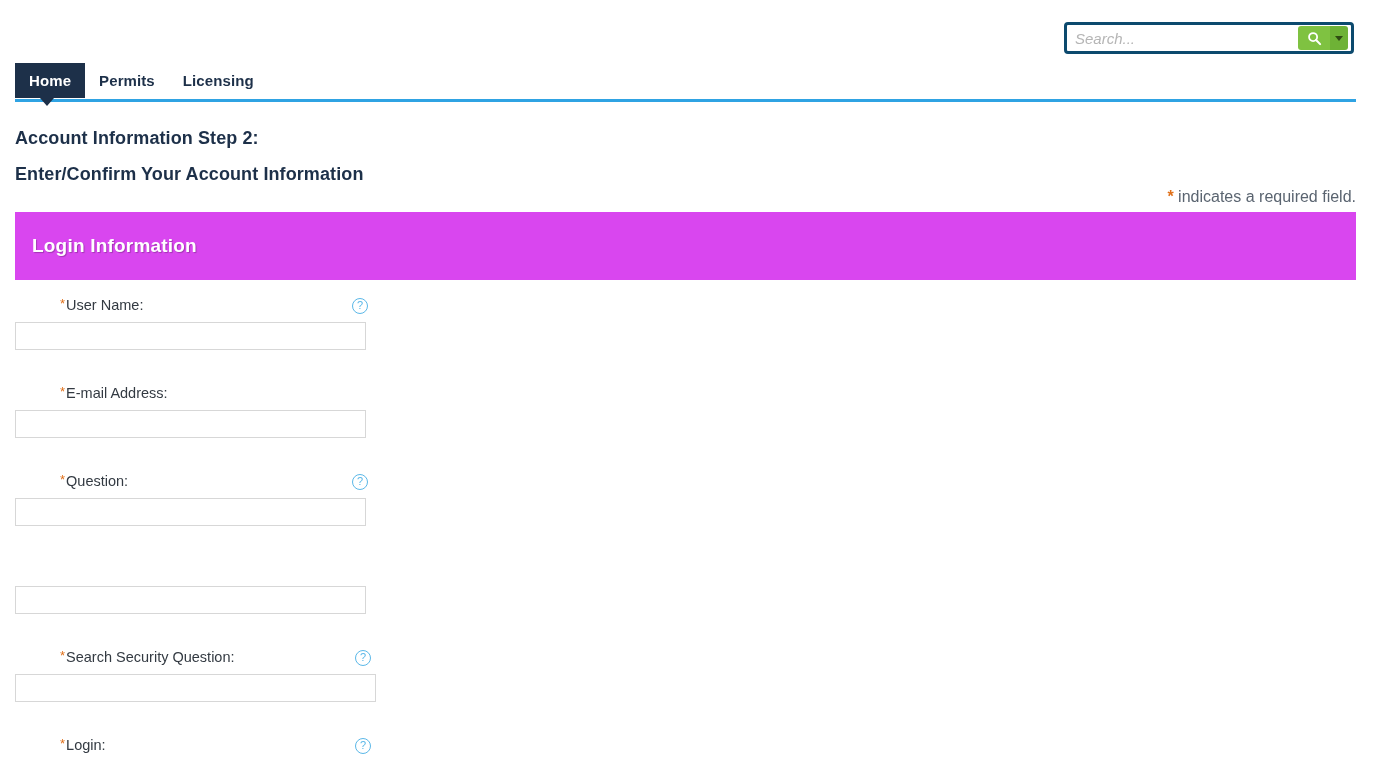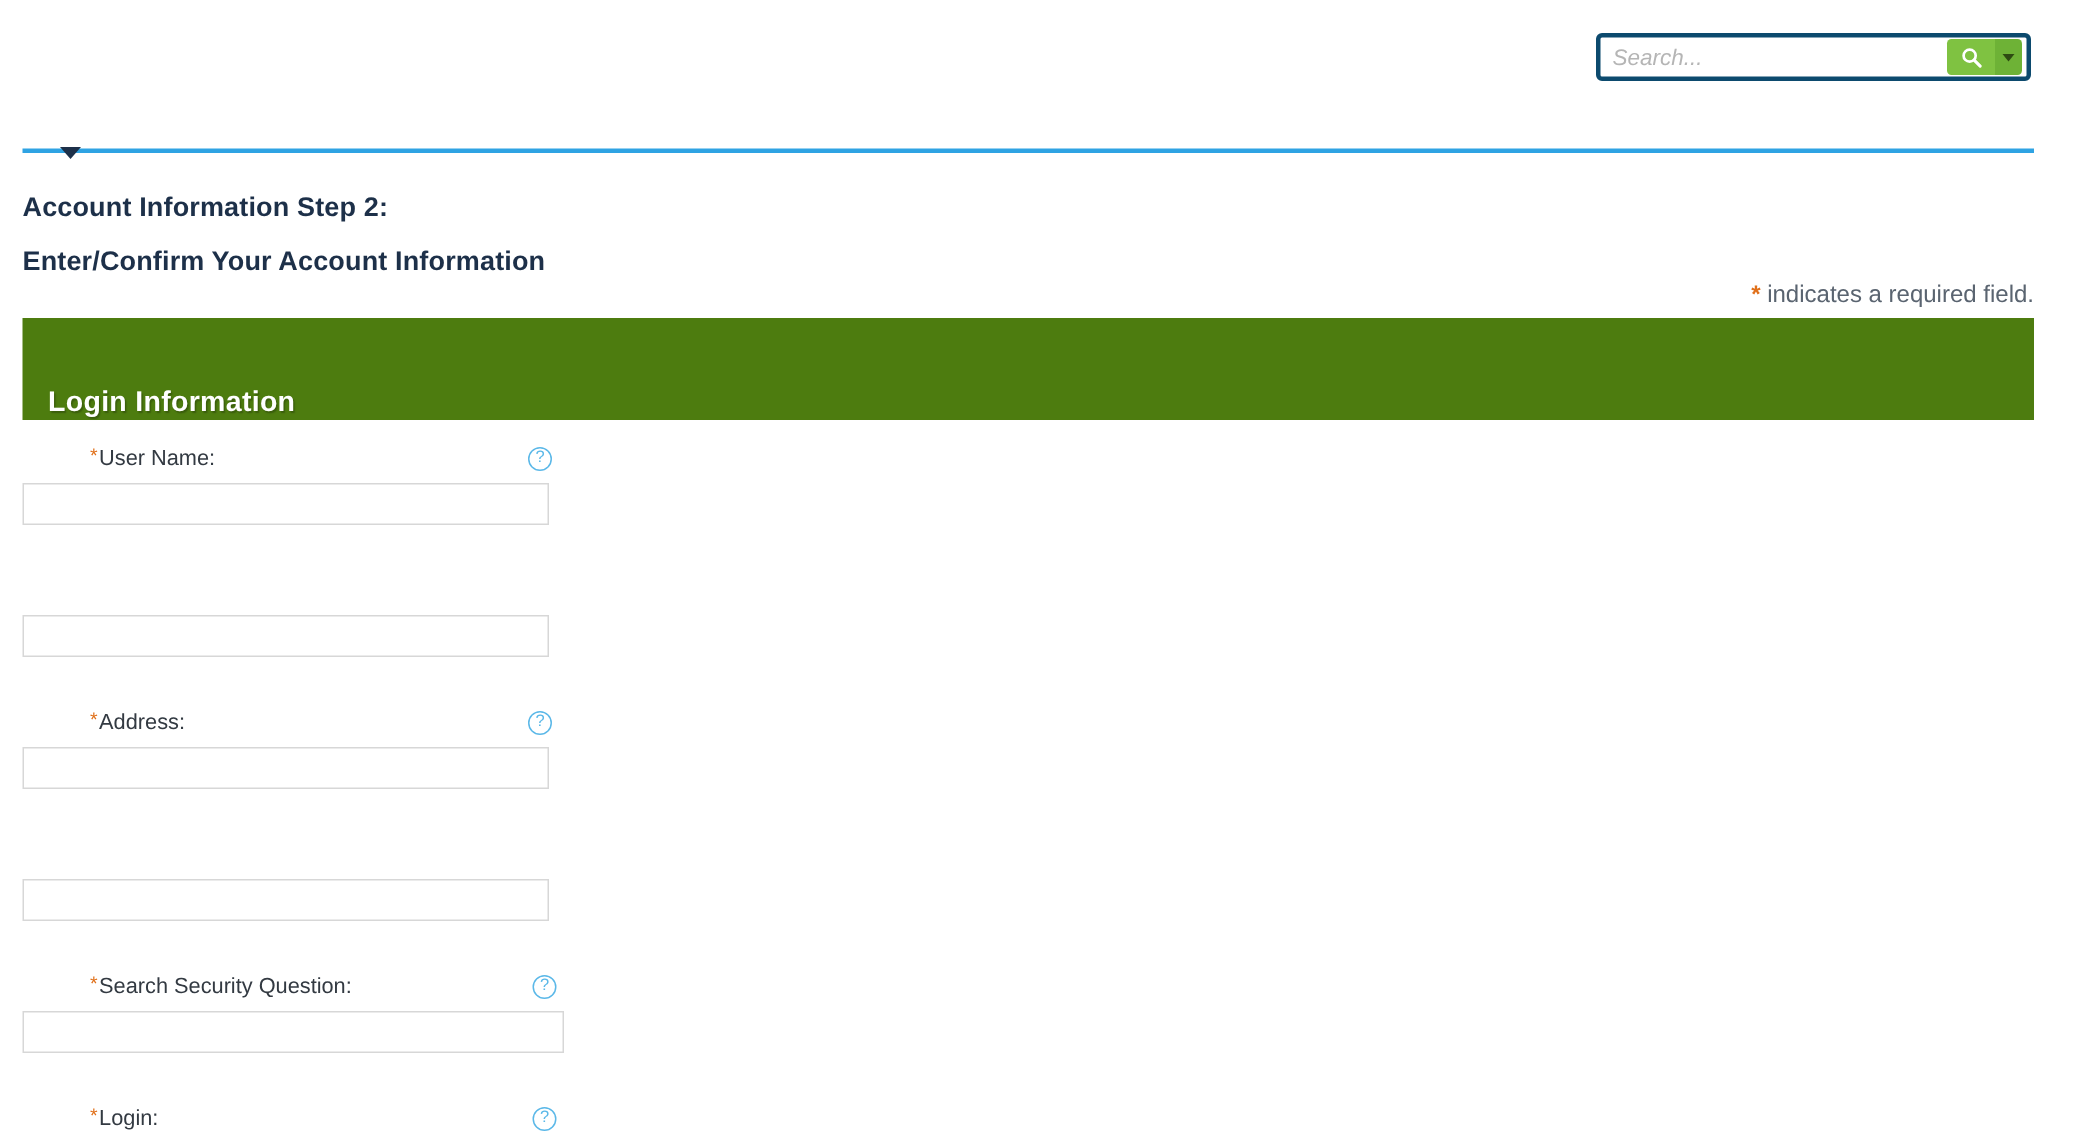--- a/index.html
+++ b/index.html
@@ -153,23 +153,23 @@
     font-weight: bold;
   }
 
   
   .section-bar {
     position: absolute;
     left: 15px;
     top: 212px;
     width: 1341px;
     height: 68px;
-    background: #4d7c0f;
-    display: flex;
-    align-items: flex-end;
+    background: #d946ef;
+    display: flex;
+    align-items: center;
   }
   .section-title {
     color: #ffffff;
     font-size: 19px;
     font-weight: bold;
     margin-left: 17px;
     text-shadow: 1px 1px 1px rgba(0,0,0,0.25);
     letter-spacing: 0.2px;
   }
 
@@ -257,20 +257,31 @@
       <circle cx="6.5" cy="6.5" r="4.3" fill="none" stroke="#ffffff" stroke-width="1.9"></circle>
       <line x1="9.7" y1="9.7" x2="14" y2="14" stroke="#ffffff" stroke-width="2.2" stroke-linecap="round"></line>
     </svg>
   </button>
   <button class="search-split">
     <span class="caret-down"></span>
   </button>
 </div>
 
 <div class="nav">
+  <div class="nav-list">
+    <div class="nav-item active">
+      <span>Home</span>
+    </div>
+    <div class="nav-item">
+      <span>Permits</span>
+    </div>
+    <div class="nav-item">
+      <span>Licensing</span>
+    </div>
+  </div>
   <div class="nav-underline"></div>
   <div class="nav-arrow"></div>
 </div>
 
 <div class="page-heading heading-1">Account Information Step 2:</div>
 <div class="page-heading heading-2">Enter/Confirm Your Account Information</div>
 
 <div class="required-note"><span class="req-star">*</span><span> indicates a required field.</span></div>
 
 <div class="section-bar">
@@ -281,26 +292,29 @@
 
   <div class="field f-username">
     <div class="field-label-row">
       <label class="field-label"><span class="star">*</span><span>User Name:</span></label>
       <span class="help-icon">?</span>
     </div>
     <input class="text-input" type="text" value="" style="">
   </div>
 
   <div class="field f-email">
+    <div class="field-label-row">
+      <label class="field-label"><span class="star">*</span><span>E-mail Address:</span></label>
+    </div>
     <input class="text-input" type="text" value="" style="">
   </div>
 
   <div class="field f-password">
     <div class="field-label-row">
-      <label class="field-label"><span class="star">*</span><span>Address:</span></label>
+      <label class="field-label"><span class="star">*</span><span>Question:</span></label>
       <span class="help-icon">?</span>
     </div>
     <input class="text-input" type="password" value="" style="">
   </div>
 
   <div class="field f-password2">
     <input class="text-input" type="password" value="" style="">
   </div>
 
   <div class="field f-question">

